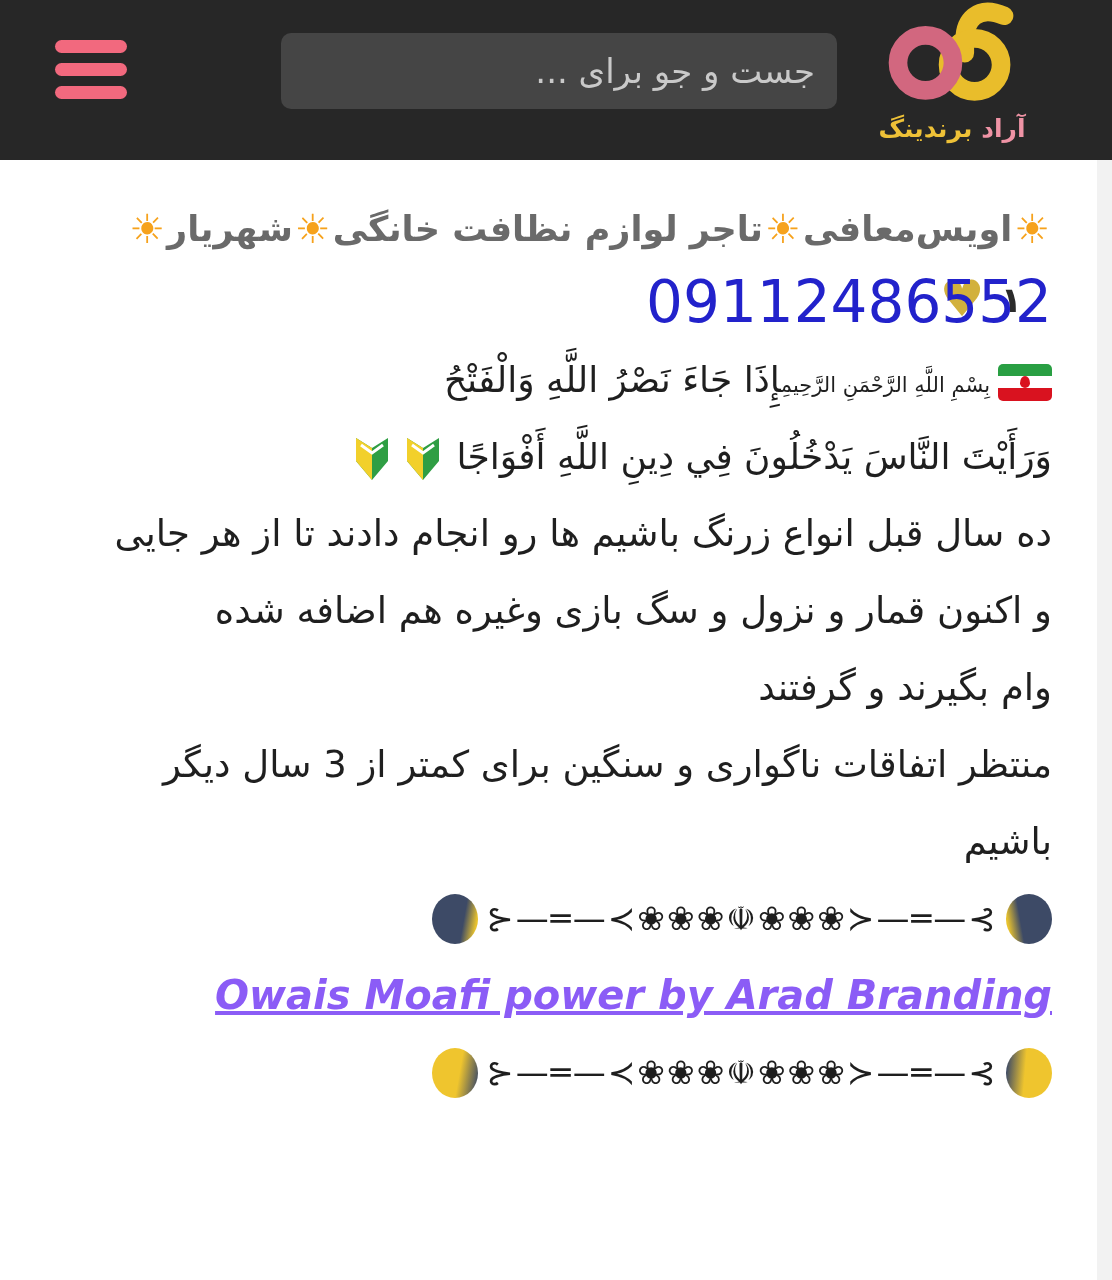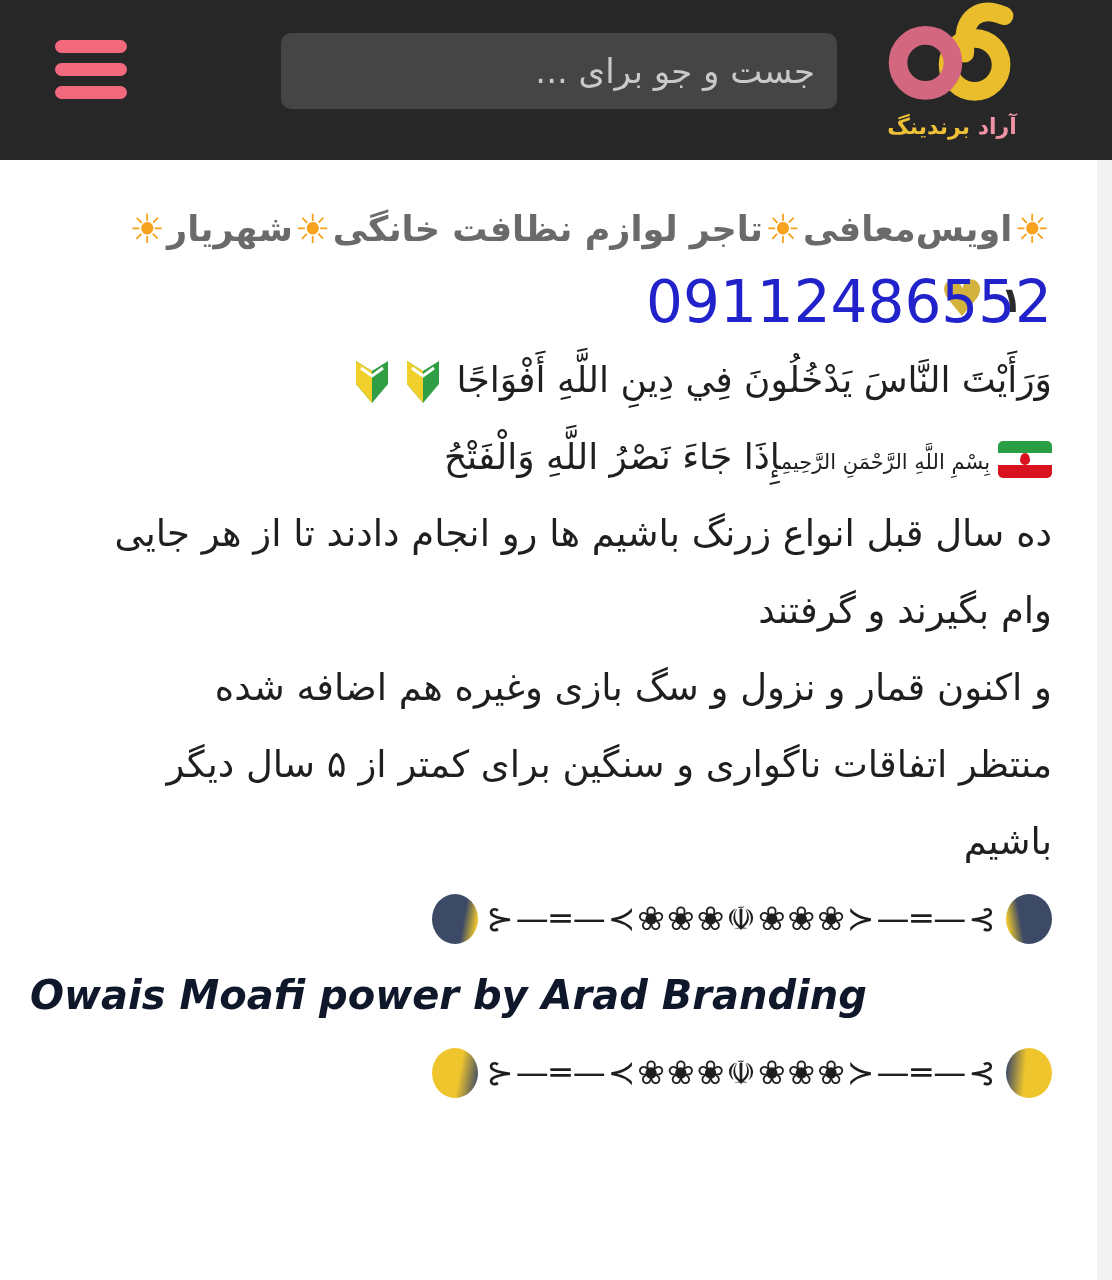--- a/index.html
+++ b/index.html
@@ -22,21 +22,21 @@
   .search-input {
     width: 556px; height: 76px;
     background: #454545; border: none; border-radius: 10px;
     direction: rtl; text-align: right;
     padding: 0 22px; font-size: 34px; color: #e8e8e8;
     font-family: "DejaVu Sans", sans-serif;
     outline: none;
   }
   .search-input::placeholder { color: #c9c9c9; opacity: 1; }
   .logo { position: absolute; right: 70px; top: 2px; width: 180px; text-align: center; }
-  .logo-text { direction: rtl; font-size: 22px; font-weight: bold; margin-top: 0px; white-space: nowrap; }
+  .logo-text { direction: rtl; font-size: 25px; font-weight: bold; margin-top: 0px; white-space: nowrap; }
   .logo-text .w1 { color: #ef93a5; }
   .logo-text .w2 { color: #eec137; }
   
   .card {
     width: 1097px; min-height: 1120px;
     background: #ffffff;
     padding: 34px 45px 0 30px;
     direction: rtl; text-align: right;
     color: #1f1f1f;
     overflow: hidden;
@@ -68,23 +68,24 @@
     direction: ltr; gap: 8px;
   }
   .ornament { font-size: 33px; letter-spacing: 2px; color: #1e1e1e; white-space: nowrap; }
   .moon { width: 46px; height: 50px; border-radius: 50%; display: inline-block; }
   .m-tl { background: linear-gradient(100deg, #3d4a66 66%, #e8c22e 90%); }
   .m-tr { background: linear-gradient(260deg, #3d4a66 66%, #e8c22e 90%); }
   .m-bl { background: linear-gradient(100deg, #efc52e 58%, #3d4a66 96%); }
   .m-br { background: linear-gradient(275deg, #efc52e 58%, #3d4a66 96%); }
   .english-line {
     height: 77px; line-height: 77px;
-    direction: ltr; text-align: left;
-    font-size: 40px; font-weight: bold; font-style: italic; color: #0f172a;
+    direction: ltr; text-align: right;
+    font-size: 40px; font-weight: bold; font-style: italic; color: #8b5cf6;
     white-space: nowrap;
+    text-decoration: underline;
   }
 </style>
 </head>
 <body>
 
 <div class="header">
   <div class="hamburger">
     <div class="bar"></div>
     <div class="bar"></div>
     <div class="bar"></div>
@@ -110,48 +111,48 @@
 
   <div class="title-line">
     <span class="sun">☀</span><span>اویس‌معافی</span><span class="sun">☀</span><span>تاجر لوازم نظافت خانگی</span><span class="sun">☀</span><span>شهریار</span><span class="sun">☀</span><span class="likes-count">۱</span><span class="heart">♥</span>
   </div>
 
   <div class="line phone-line">
     <a href="#">09112486552</a>
   </div>
 
   <div class="line arabic-line">
+    <span class="flag"></span><span class="basmala">بِسْمِ اللَّهِ الرَّحْمَنِ الرَّحِيمِ</span><span>إِذَا جَاءَ نَصْرُ اللَّهِ وَالْفَتْحُ</span>
+  </div>
+
+  <div class="line arabic-line">
     <span>وَرَأَيْتَ النَّاسَ يَدْخُلُونَ فِي دِينِ اللَّهِ أَفْوَاجًا</span>
     <svg class="badge-icon" width="36" height="46" viewBox="0 0 36 46">
       <polygon points="2,2 18,12 34,2 34,25 18,44 2,25" fill="#2f9e44"></polygon>
       <polygon points="2,2 18,12 18,44 2,25" fill="#f2d02b"></polygon>
       <polyline points="7,9 18,17 29,9" stroke="#ffffff" stroke-width="3" fill="none"></polyline>
     </svg>
     <svg class="badge-icon" width="36" height="46" viewBox="0 0 36 46">
       <polygon points="2,2 18,12 34,2 34,25 18,44 2,25" fill="#2f9e44"></polygon>
       <polygon points="2,2 18,12 18,44 2,25" fill="#f2d02b"></polygon>
       <polyline points="7,9 18,17 29,9" stroke="#ffffff" stroke-width="3" fill="none"></polyline>
     </svg>
   </div>
 
-  <div class="line arabic-line">
-    <span class="flag"></span><span class="basmala">بِسْمِ اللَّهِ الرَّحْمَنِ الرَّحِيمِ</span><span>إِذَا جَاءَ نَصْرُ اللَّهِ وَالْفَتْحُ</span>
-  </div>
-
   <div class="line">
     <span>ده سال قبل انواع زرنگ باشیم ها رو انجام دادند تا از هر جایی</span>
+  </div>
+  <div class="line">
+    <span>و اکنون قمار و نزول و سگ بازی وغیره هم اضافه شده</span>
   </div>
   <div class="line">
     <span>وام بگیرند و گرفتند</span>
   </div>
   <div class="line">
-    <span>و اکنون قمار و نزول و سگ بازی وغیره هم اضافه شده</span>
-  </div>
-  <div class="line">
-    <span>منتظر اتفاقات ناگواری و سنگین برای کمتر از ۵ سال دیگر</span>
+    <span>منتظر اتفاقات ناگواری و سنگین برای کمتر از 3 سال دیگر</span>
   </div>
   <div class="line">
     <span>باشیم</span>
   </div>
 
   <div class="divider-line">
     <span class="moon m-tl"></span>
     <span class="ornament">⊱—═—≺❀❀❀☫❀❀❀≻—═—⊰</span>
     <span class="moon m-tr"></span>
   </div>

